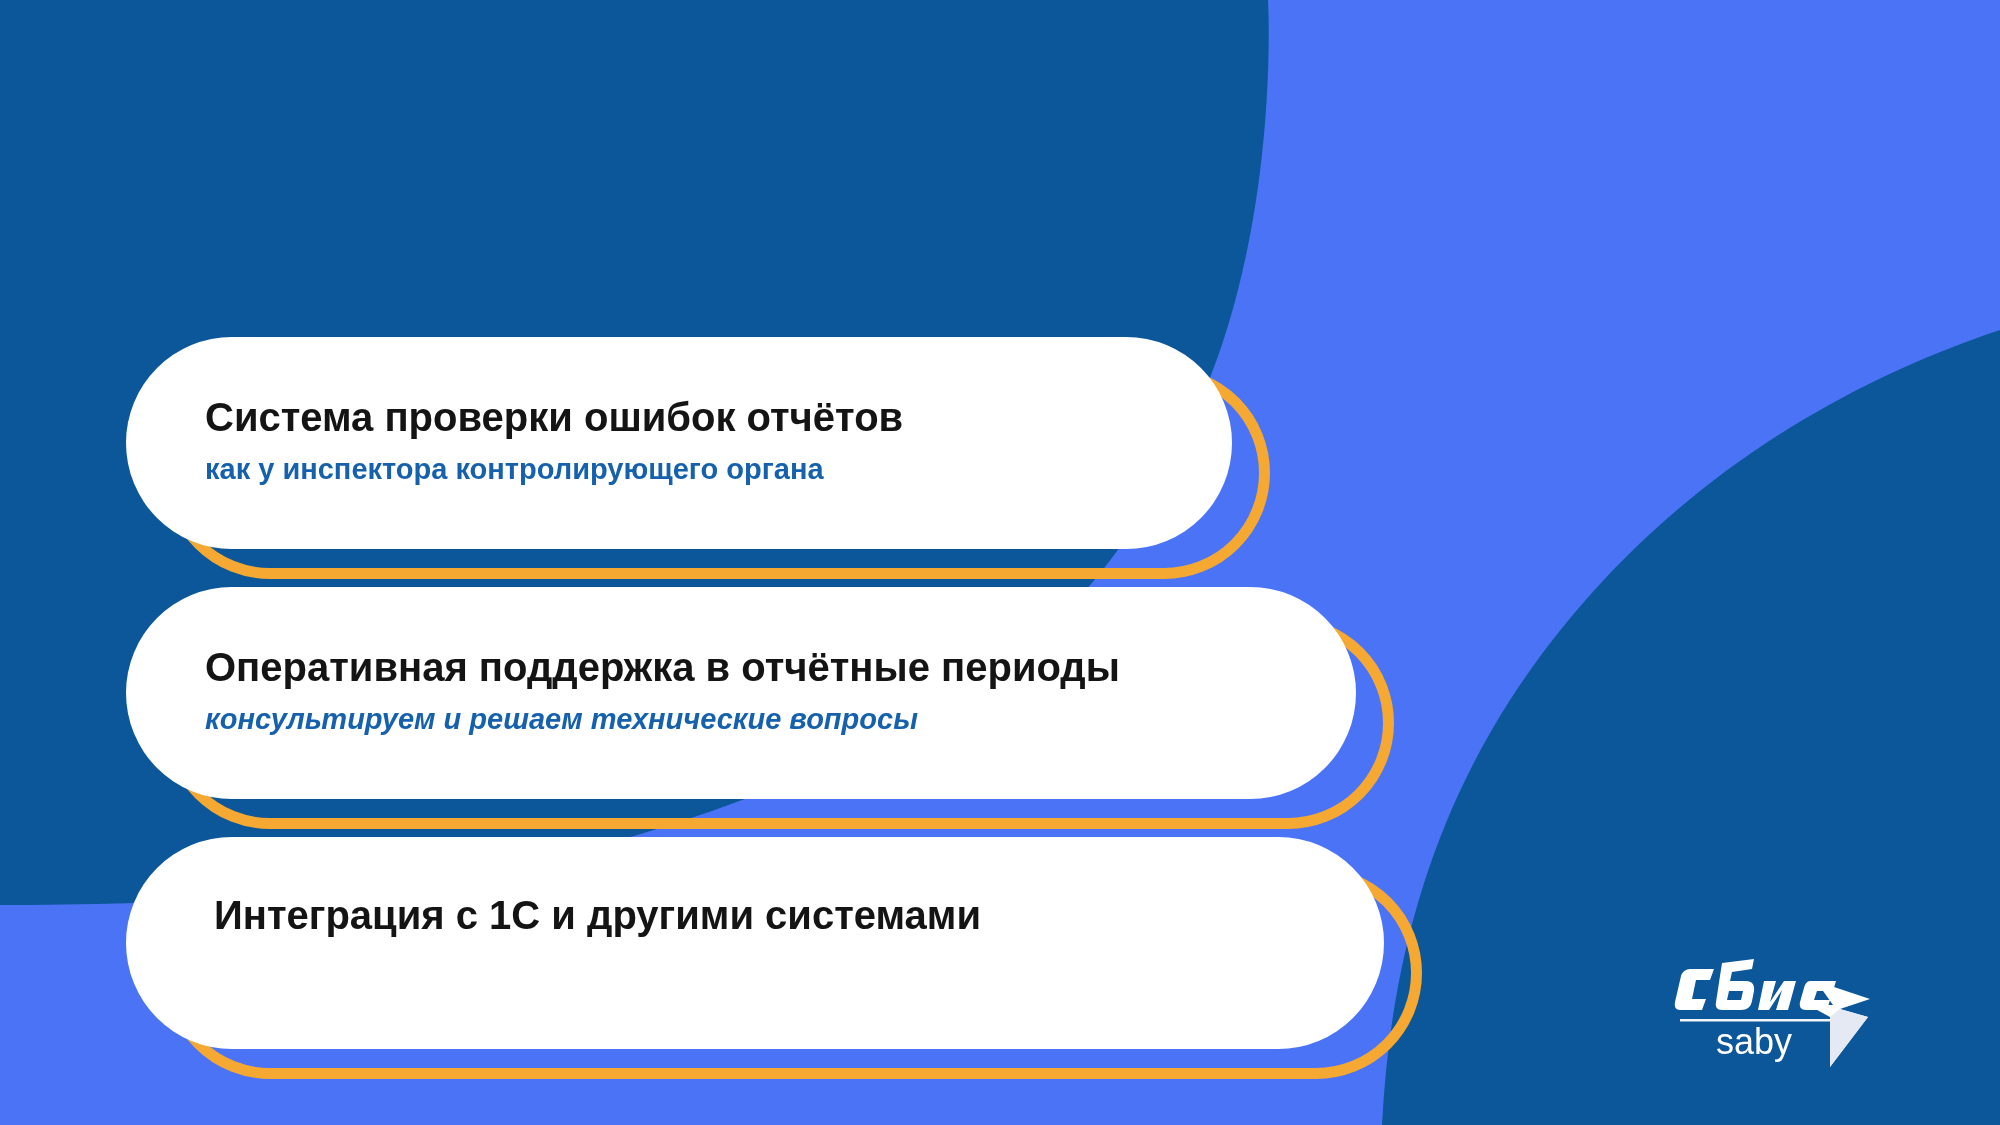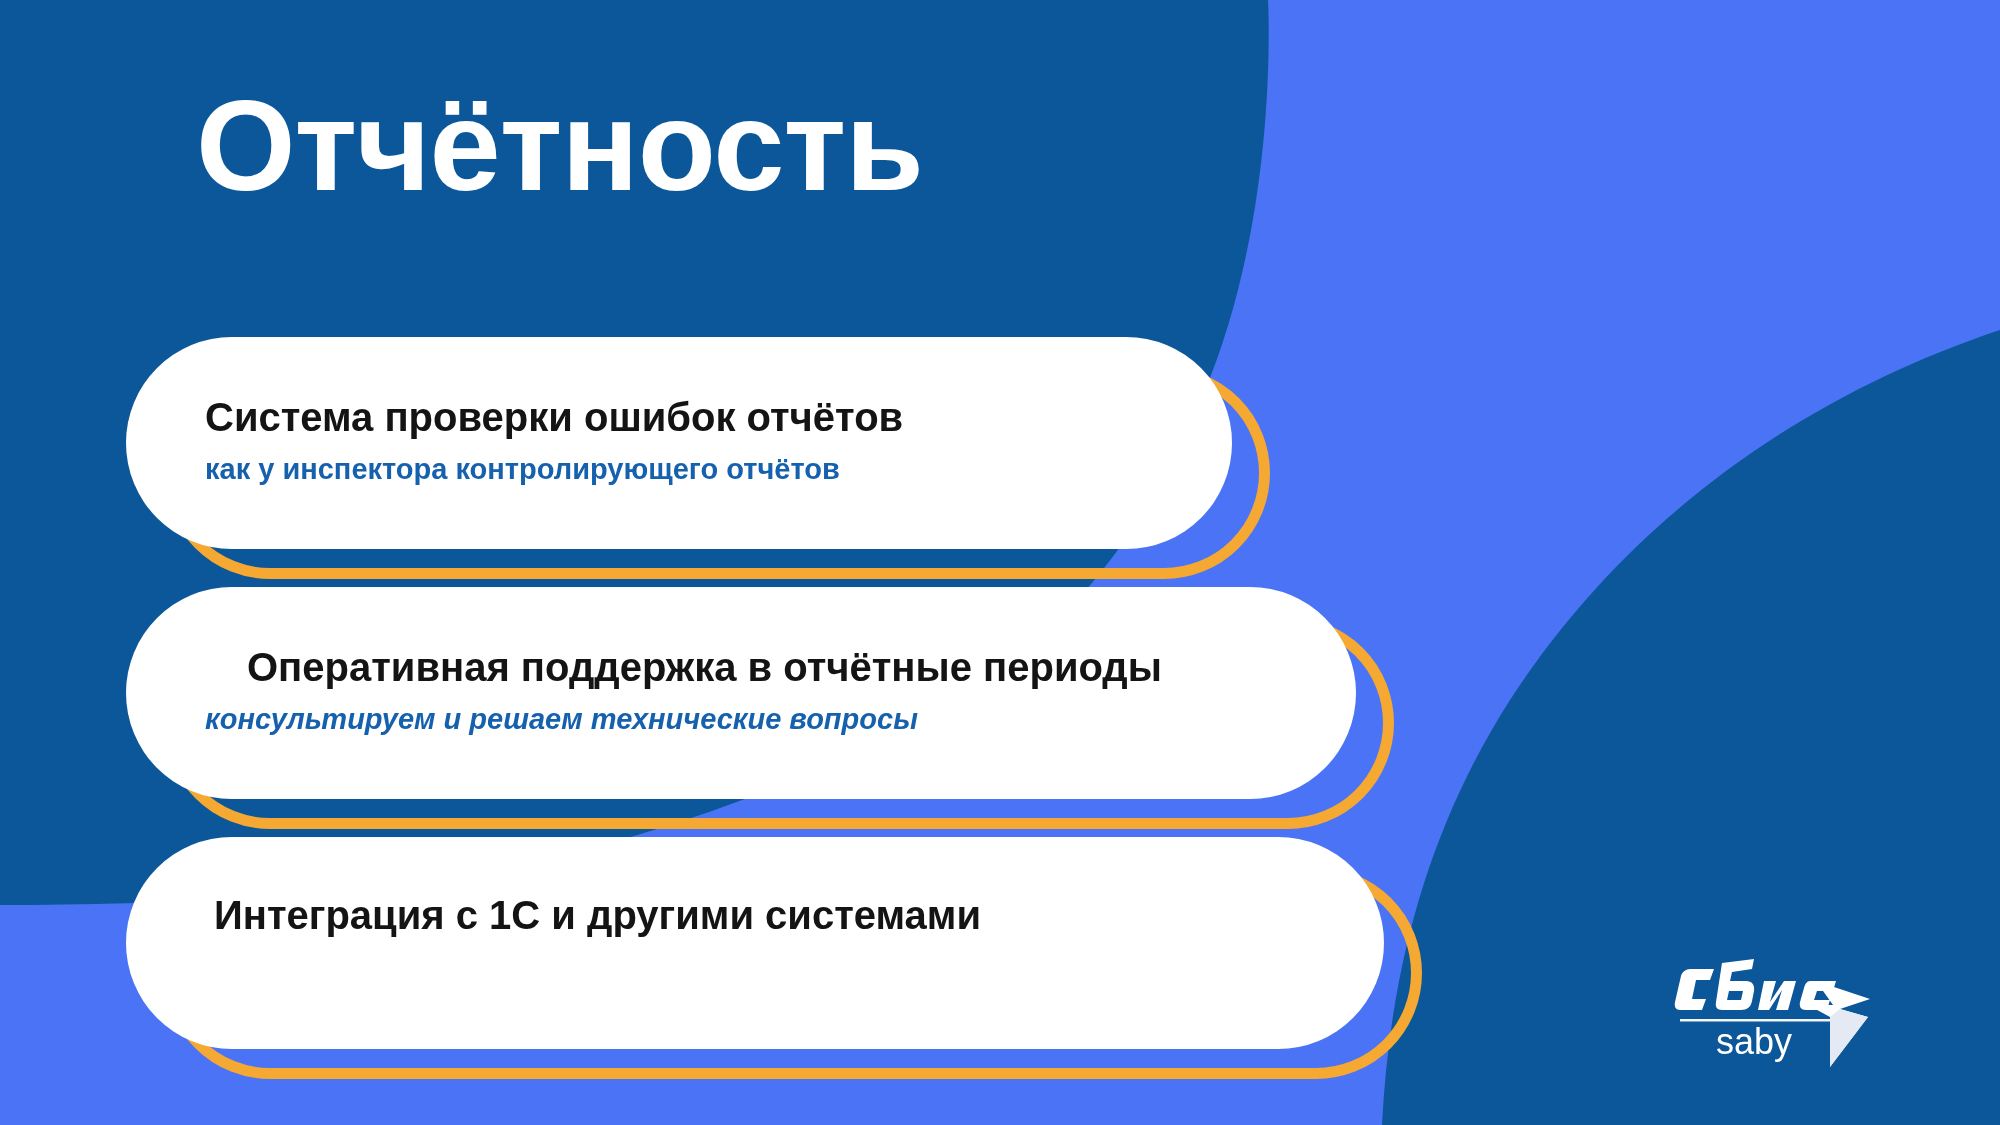--- a/index.html
+++ b/index.html
@@ -100,21 +100,21 @@
     line-height: 1;
   }
 
   
   #card-1 { left: 126px; top: 337px; width: 1106px; }
   #card-1 .card-title { left: 79px; top: 60px; font-size: 40px; }
   #card-1 .card-sub   { left: 79px; top: 118px; font-size: 29px; }
 
   
   #card-2 { left: 126px; top: 587px; width: 1230px; }
-  #card-2 .card-title { left: 79px; top: 60px; font-size: 40px; margin-left: 42px; }
+  #card-2 .card-title { left: 79px; top: 60px; font-size: 40px; }
   #card-2 .card-sub   { left: 79px; top: 118px; font-size: 29px; font-style: italic; }
 
   
   #card-3 { left: 126px; top: 837px; width: 1258px; }
   #card-3 .card-title { left: 88px; top: 58px; font-size: 40px; }
   #card-3 .card-sub   { left: 88px; top: 115px; font-size: 29px; }
 
   
   .logo {
     position: absolute;
@@ -140,30 +140,29 @@
              C1150,520 1090,600 1010,660
              C 900,742 760,800 620,840
              C 430,892 210,905 0,905 Z" fill="#0B5799"></path>
 
     <path d="M2000,330
              C1790,400 1620,530 1510,700
              C1430,825 1390,965 1382,1125
              L2000,1125 Z" fill="#0B5799"></path>
   </svg>
 
-  <div class="page-title">Отчётность</div>
 
   <div class="cards">
 
     <div class="card" id="card-1">
       <div class="ring"></div>
       <div class="pill"></div>
       <div class="text">
         <div class="card-title">Система проверки ошибок отчётов</div>
-        <div class="card-sub">как у инспектора контролирующего отчётов</div>
+        <div class="card-sub">как у инспектора контролирующего органа</div>
       </div>
     </div>
 
     <div class="card" id="card-2">
       <div class="ring"></div>
       <div class="pill"></div>
       <div class="text">
         <div class="card-title">Оперативная поддержка в отчётные периоды</div>
         <div class="card-sub">консультируем и решаем технические вопросы</div>
       </div>

